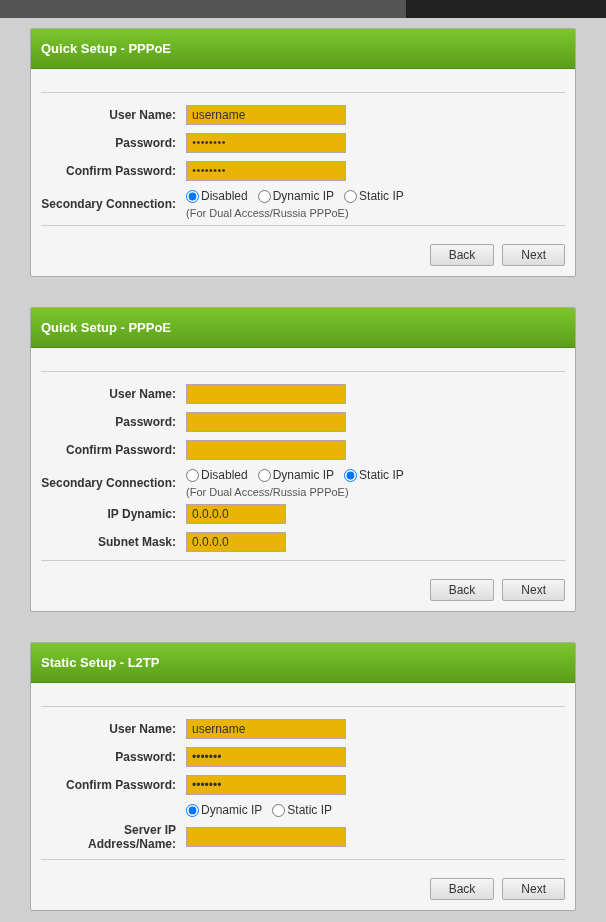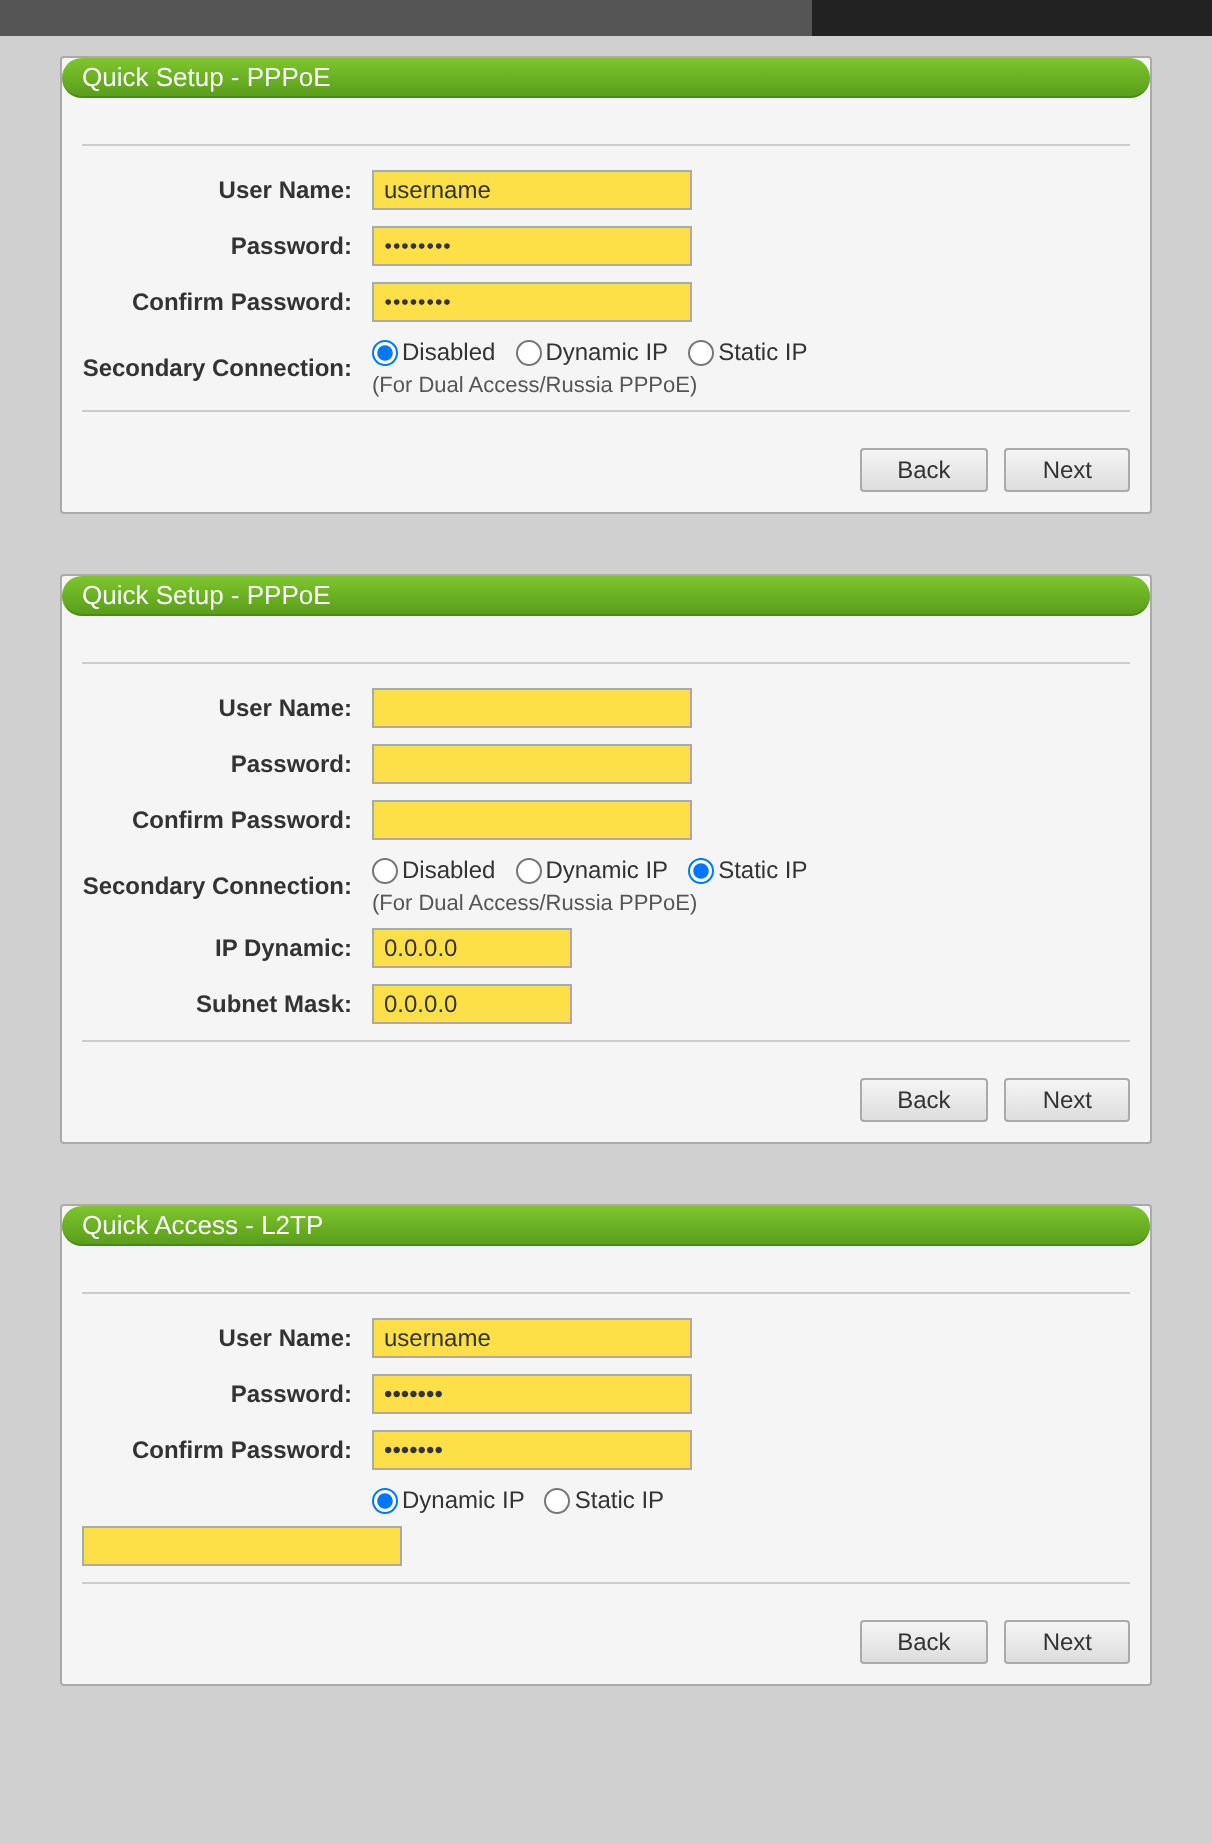--- a/index.html
+++ b/index.html
@@ -33,24 +33,23 @@
       border: 1px solid #aaa;
       background: #f5f5f5;
       margin-bottom: 30px;
       border-radius: 2px;
     }
 
     .panel-header {
       background: linear-gradient(to bottom, #7dc62e, #5a9e1a);
       color: white;
       font-size: 13px;
-      font-weight: normal;
-      padding: 2px 10px;
+      font-weight: bold;
+      padding: 12px 10px;
       border-bottom: 1px solid #4a8a10;
-      border-radius: 14px;
     }
 
     .panel-body {
       padding: 15px 10px 10px 10px;
     }
 
     .divider-line {
       border: none;
       border-top: 1px solid #ccc;
       margin: 8px 0 12px 0;
@@ -71,21 +70,21 @@
       font-size: 12px;
       font-weight: bold;
     }
 
     .form-input {
       border: 1px solid #aaa;
       padding: 2px 5px;
       font-size: 12px;
       height: 20px;
       width: 160px;
-      background: #fde047;
+      background: #eab308;
       color: #333;
     }
 
     .radio-group {
       display: flex;
       align-items: flex-end;
       gap: 4px;
       flex-wrap: wrap;
     }
 
@@ -253,21 +252,21 @@
 
       <hr class="bottom-divider">
       <div class="button-row">
         <button class="btn">Back</button>
         <button class="btn">Next</button>
       </div>
     </div>
   </div>
 
   <div class="panel">
-    <div class="panel-header">Quick Access - L2TP</div>
+    <div class="panel-header">Static Setup - L2TP</div>
     <div class="panel-body">
       <hr class="divider-line">
 
       <div class="form-row">
         <div class="form-label">User Name:</div>
         <input class="form-input" type="text" value="username" style="">
       </div>
 
       <div class="form-row">
         <div class="form-label">Password:</div>
@@ -287,20 +286,21 @@
             <span>Dynamic IP</span>
           </label>
           <label>
             <input type="radio" name="conn3" style="">
             <span>Static IP</span>
           </label>
         </div>
       </div>
 
       <div class="form-row">
+        <div class="form-label">Server IP Address/Name:</div>
         <input class="form-input" type="text" style="width: 160px;">
       </div>
 
       <hr class="bottom-divider">
       <div class="button-row">
         <button class="btn">Back</button>
         <button class="btn">Next</button>
       </div>
     </div>
   </div>

